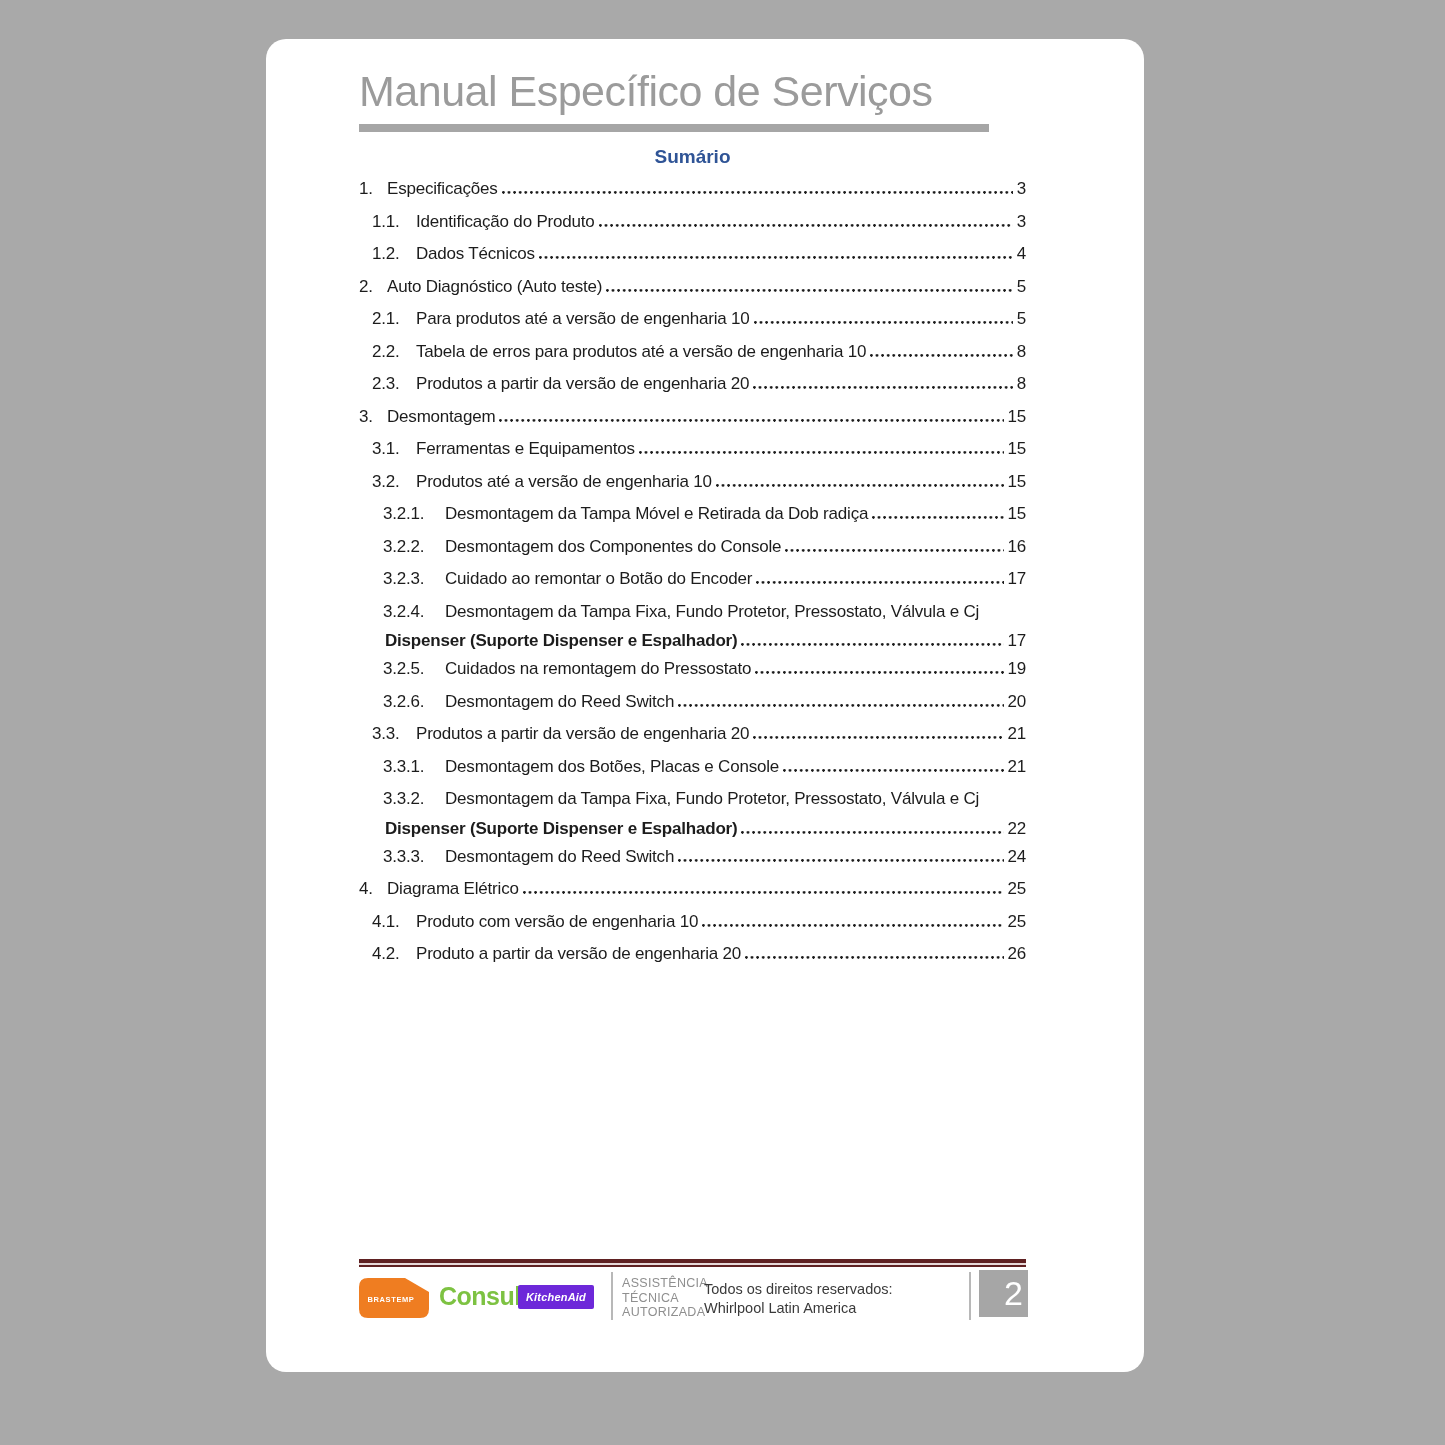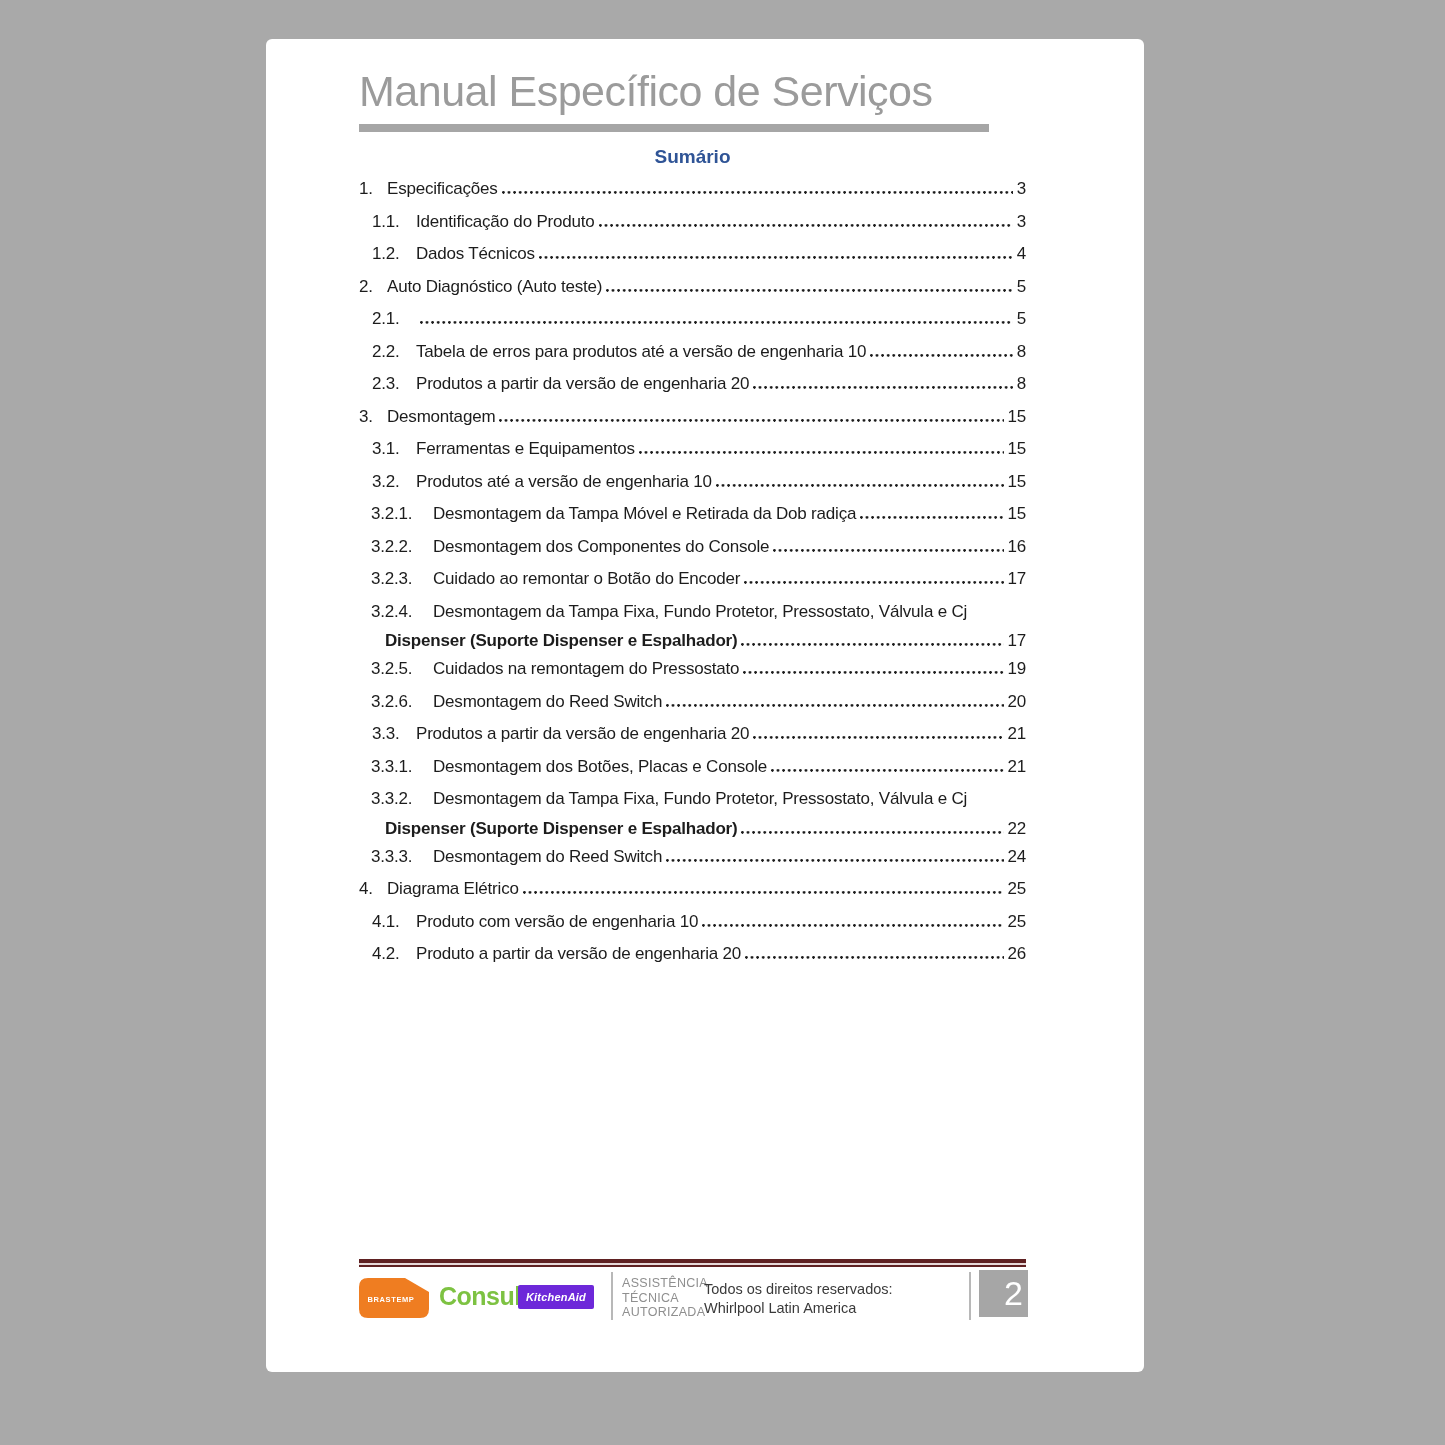--- a/index.html
+++ b/index.html
@@ -7,21 +7,21 @@
     width:1445px;height:1445px;
     background:#a9a9a9;
     font-family:"Liberation Sans", sans-serif;
     position:relative;
     overflow:hidden;
   }
   .page{
     position:absolute;left:266px;top:39px;
     width:878px;height:1333px;
     background:#ffffff;
-    border-radius:6px;
+    border-radius:20px;
   }
   .content{
     position:absolute;left:93px;top:0;width:667px;
   }
   .doc-title{
     margin-top:28px;
     font-size:43px;
     letter-spacing:-0.5px;
     color:#9b9b9b;
     white-space:nowrap;
@@ -46,21 +46,21 @@
   }
   .toc-row{
     display:flex;
     align-items:baseline;
     line-height:32.5px;
     white-space:nowrap;
   }
   .toc-num{flex:none;}
   .lvl1 .toc-num{margin-left:0;width:28px;}
   .lvl2 .toc-num{margin-left:13px;width:44px;}
-  .lvl3 .toc-num{margin-left:12px;width:62px;}
+  .lvl3 .toc-num{margin-left:24px;width:62px;}
   .toc-text{flex:none;}
   .dots{
     flex:1 1 auto;
     min-width:14px;
     height:3px;
     margin:0 3px 0 4px;
     background-image:radial-gradient(circle at 1.4px 1.4px, #1c1c1c 1.1px, transparent 1.55px);
     background-size:5.6px 3px;
     background-repeat:repeat-x;
     background-position:left bottom;
@@ -156,20 +156,21 @@
     <span class="toc-page">4</span>
   </div>
         <div class="toc-row lvl1">
     <span class="toc-num">2.</span>
     <span class="toc-text">Auto Diagnóstico (Auto teste)</span>
     <span class="dots"></span>
     <span class="toc-page">5</span>
   </div>
         <div class="toc-row lvl2">
     <span class="toc-num">2.1.</span>
+    <span class="toc-text">Para produtos até a versão de engenharia 10</span>
     <span class="dots"></span>
     <span class="toc-page">5</span>
   </div>
         <div class="toc-row lvl2">
     <span class="toc-num">2.2.</span>
     <span class="toc-text">Tabela de erros para produtos até a versão de engenharia 10</span>
     <span class="dots"></span>
     <span class="toc-page">8</span>
   </div>
         <div class="toc-row lvl2">

